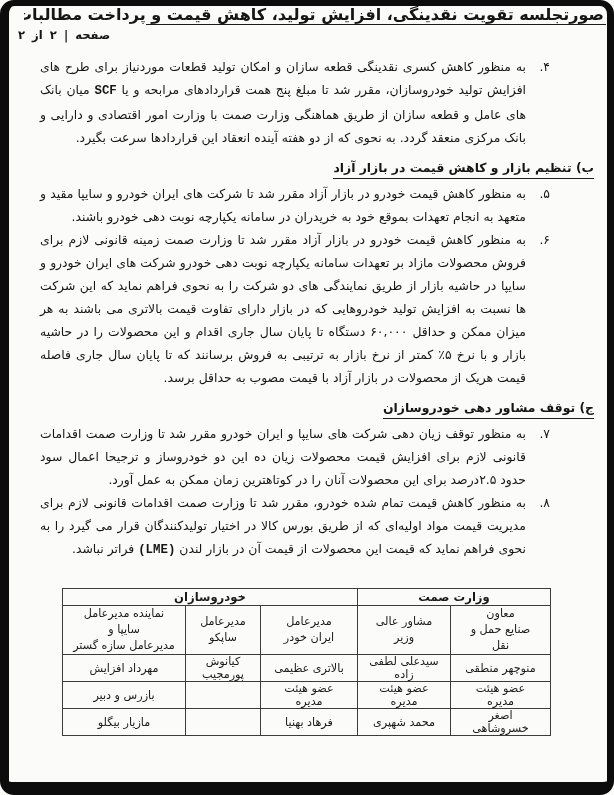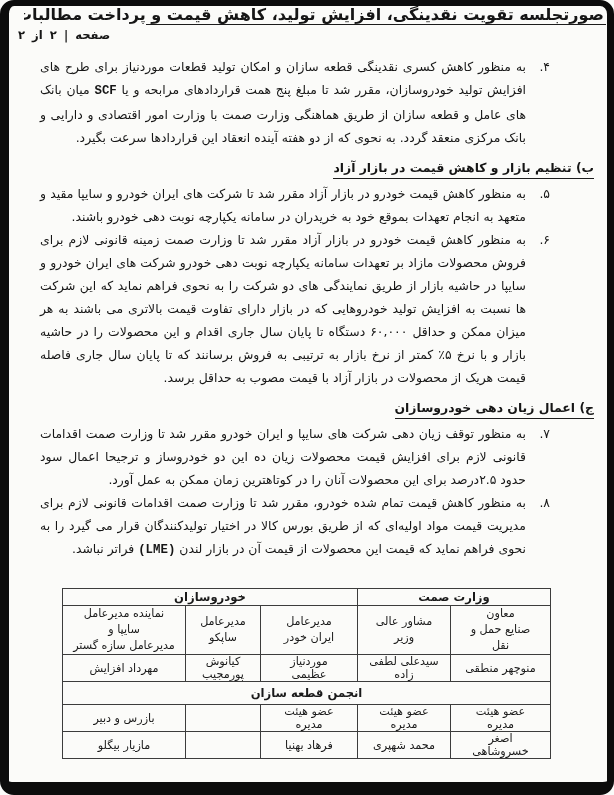--- a/index.html
+++ b/index.html
@@ -80,21 +80,21 @@
     <div class="item">
       <span class="num">۵.</span>
       <span class="txt">به منظور کاهش قیمت خودرو در بازار آزاد مقرر شد تا شرکت های ایران خودرو و سایپا مقید و متعهد به انجام تعهدات بموقع خود به خریدران در سامانه یکپارچه نوبت دهی خودرو باشند.</span>
     </div>
 
     <div class="item">
       <span class="num">۶.</span>
       <span class="txt">به منظور کاهش قیمت خودرو در بازار آزاد مقرر شد تا وزارت صمت زمینه قانونی لازم برای فروش محصولات مازاد بر تعهدات سامانه یکپارچه نوبت دهی خودرو شرکت های ایران خودرو و سایپا در حاشیه بازار از طریق نمایندگی های دو شرکت را به نحوی فراهم نماید که این شرکت ها نسبت به افزایش تولید خودروهایی که در بازار دارای تفاوت قیمت بالاتری می باشند به هر میزان ممکن و حداقل ۶۰,۰۰۰ دستگاه تا پایان سال جاری اقدام و این محصولات را در حاشیه بازار و با نرخ ۵٪ کمتر از نرخ بازار به ترتیبی به فروش برسانند که تا پایان سال جاری فاصله قیمت هریک از محصولات در بازار آزاد با قیمت مصوب به حداقل برسد.</span>
     </div>
 
-    <div class="sec-heading"><span class="hd">ج) اعمال زیان دهی خودروسازان</span></div>
+    <div class="sec-heading"><span class="hd">ج) توقف مشاور دهی خودروسازان</span></div>
 
     <div class="item">
       <span class="num">۷.</span>
       <span class="txt">به منظور توقف زیان دهی شرکت های سایپا و ایران خودرو مقرر شد تا وزارت صمت اقدامات قانونی لازم برای افزایش قیمت محصولات زیان ده این دو خودروساز و ترجیحا اعمال سود حدود ۲.۵درصد برای این محصولات آنان را در کوتاهترین زمان ممکن به عمل آورد.</span>
     </div>
 
     <div class="item">
       <span class="num">۸.</span>
       <span class="txt"><span>به منظور کاهش قیمت تمام شده خودرو، مقرر شد تا وزارت صمت اقدامات قانونی لازم برای مدیریت قیمت مواد اولیه‌ای که از طریق بورس کالا در اختیار تولیدکنندگان قرار می گیرد را به نحوی فراهم نماید که قیمت این محصولات از قیمت آن در بازار لندن </span><b>(LME)</b><span> فراتر نباشد.</span></span>
     </div>
@@ -122,26 +122,23 @@
         <td>مدیرعامل
 ایران خودر</td>
         <td>مدیرعامل
 ساپکو</td>
         <td>نماینده مدیرعامل سایپا و
 مدیرعامل سازه گستر</td>
       </tr>
       <tr class="r-names1">
         <td>منوچهر منطقی</td>
         <td>سیدعلی لطفی زاده</td>
-        <td>موردنیاز عظیمی</td>
+        <td>بالاتری عظیمی</td>
         <td>کیانوش پورمجیب</td>
         <td>مهرداد افزایش</td>
-      </tr>
-      <tr class="r-anjoman">
-        <td colspan="5">انجمن قطعه سازان</td>
       </tr>
       <tr class="r-roles2">
         <td>عضو هیئت مدیره</td>
         <td>عضو هیئت مدیره</td>
         <td>عضو هیئت مدیره</td>
         <td></td>
         <td>بازرس و دبیر</td>
       </tr>
       <tr class="r-names2">
         <td>اصغر خسروشاهی</td>

